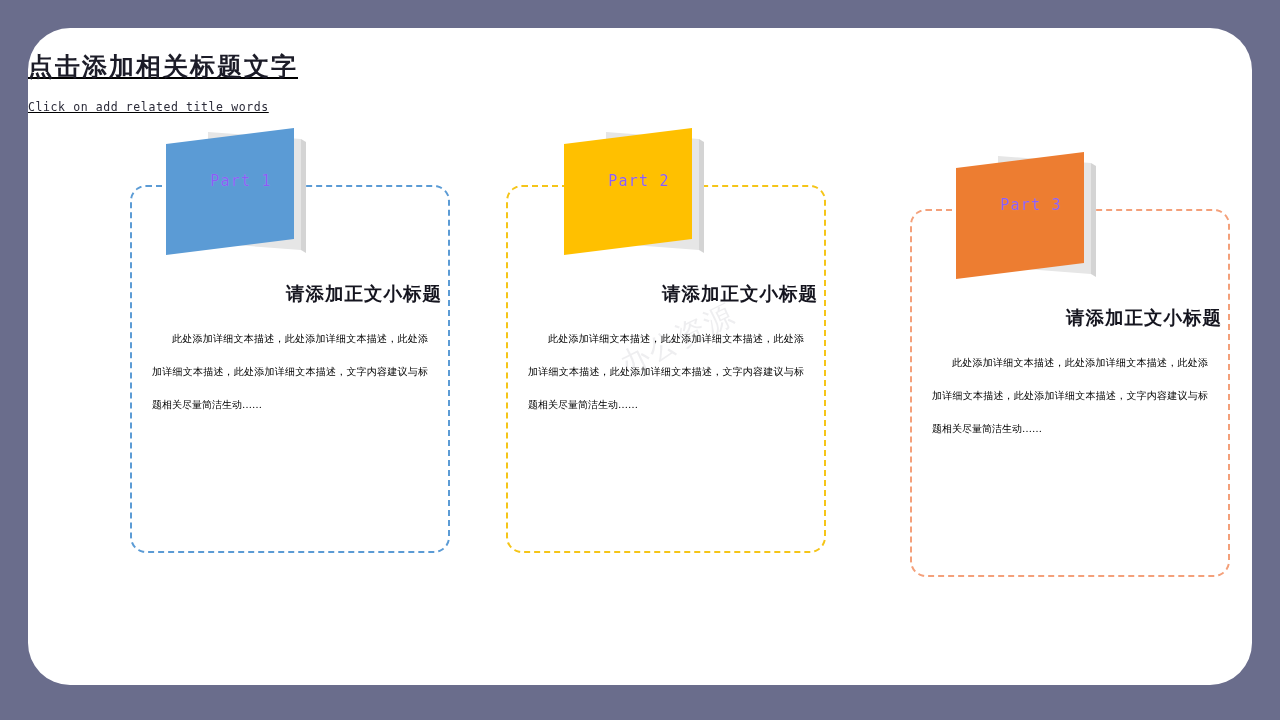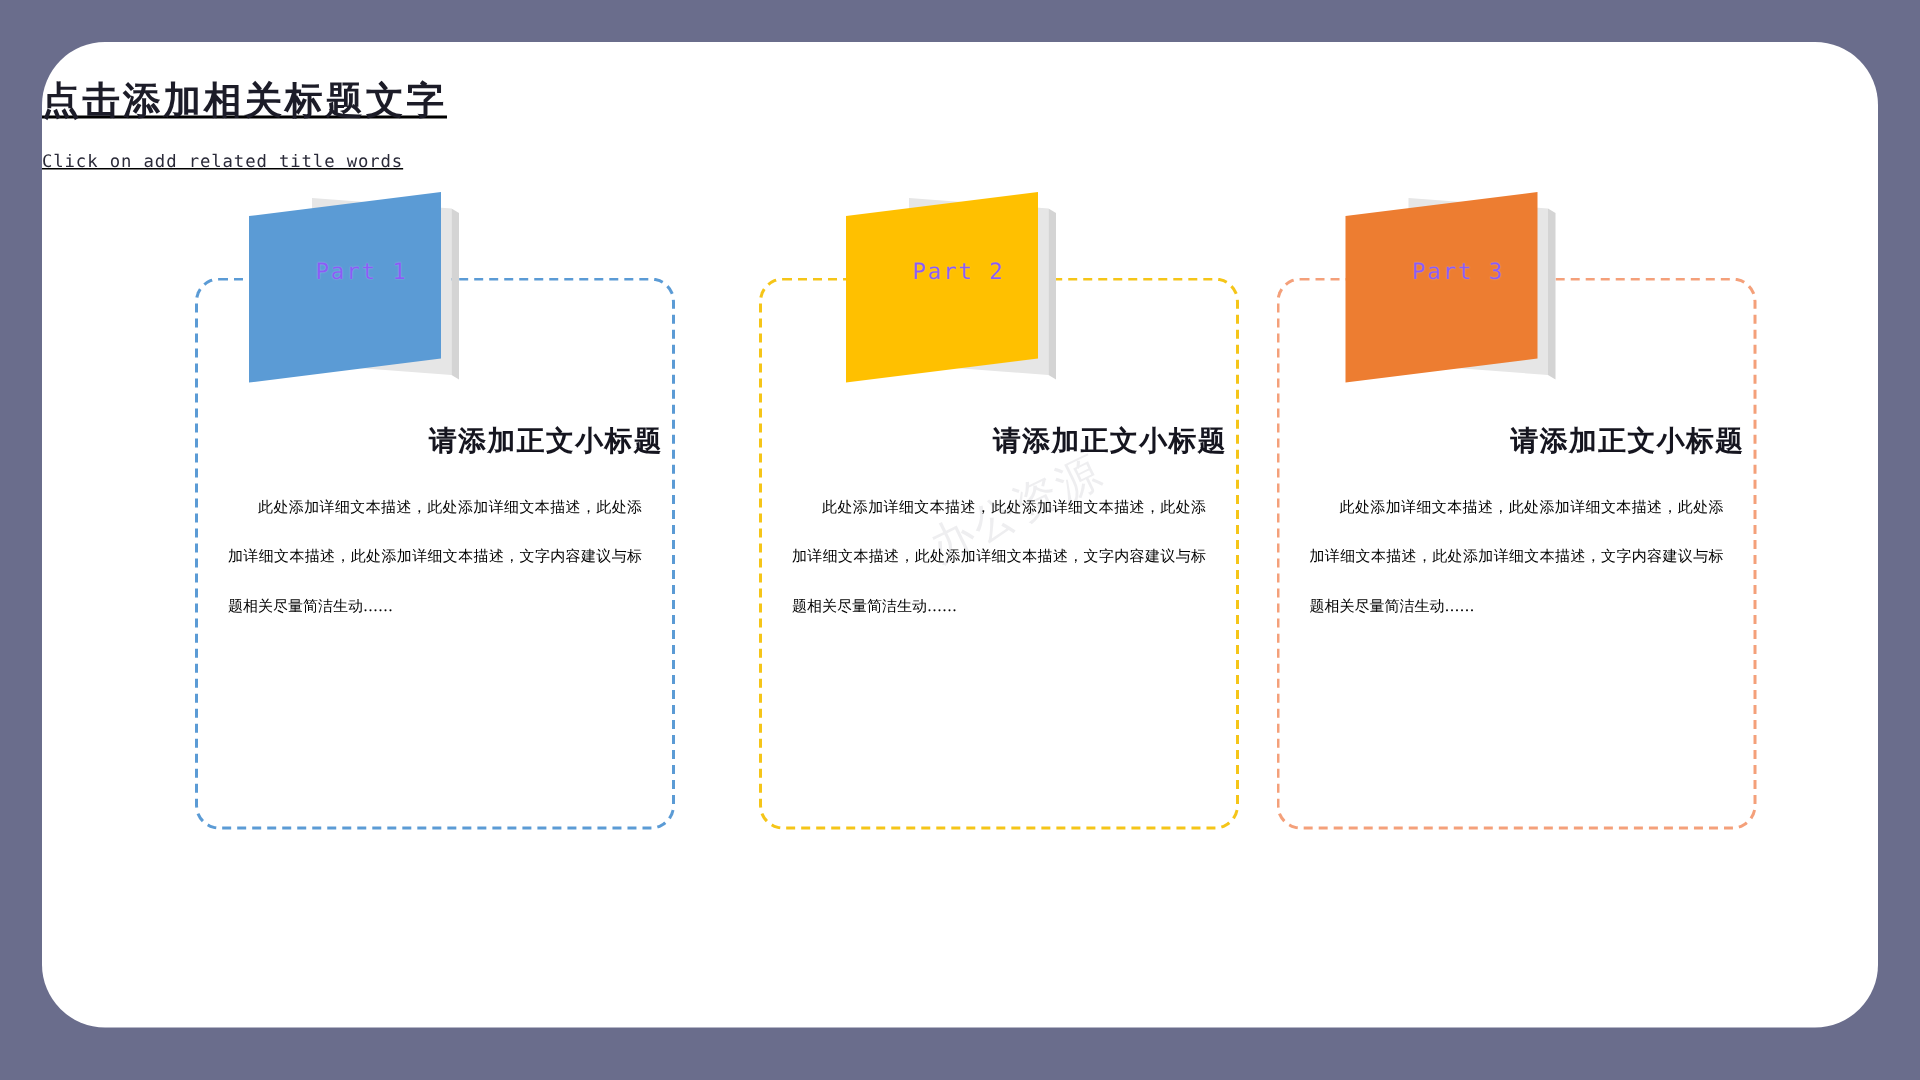--- a/index.html
+++ b/index.html
@@ -63,21 +63,21 @@
     height: 100%;
   }
   .col {
     position: absolute;
     top: 0;
     width: 380px;
     height: 100%;
   }
   .col.c0 { left: 48px; }
   .col.c1 { left: 424px; }
-  .col.c2 { left: 769px; }
+  .col.c2 { left: 828px; margin-top: 24px; }
 
   
   .dashbox {
     position: absolute;
     left: 54px;
     top: 157px;
     width: 320px;
     height: 368px;
     border: 2px dashed #5b9bd5;
     border-radius: 16px;

